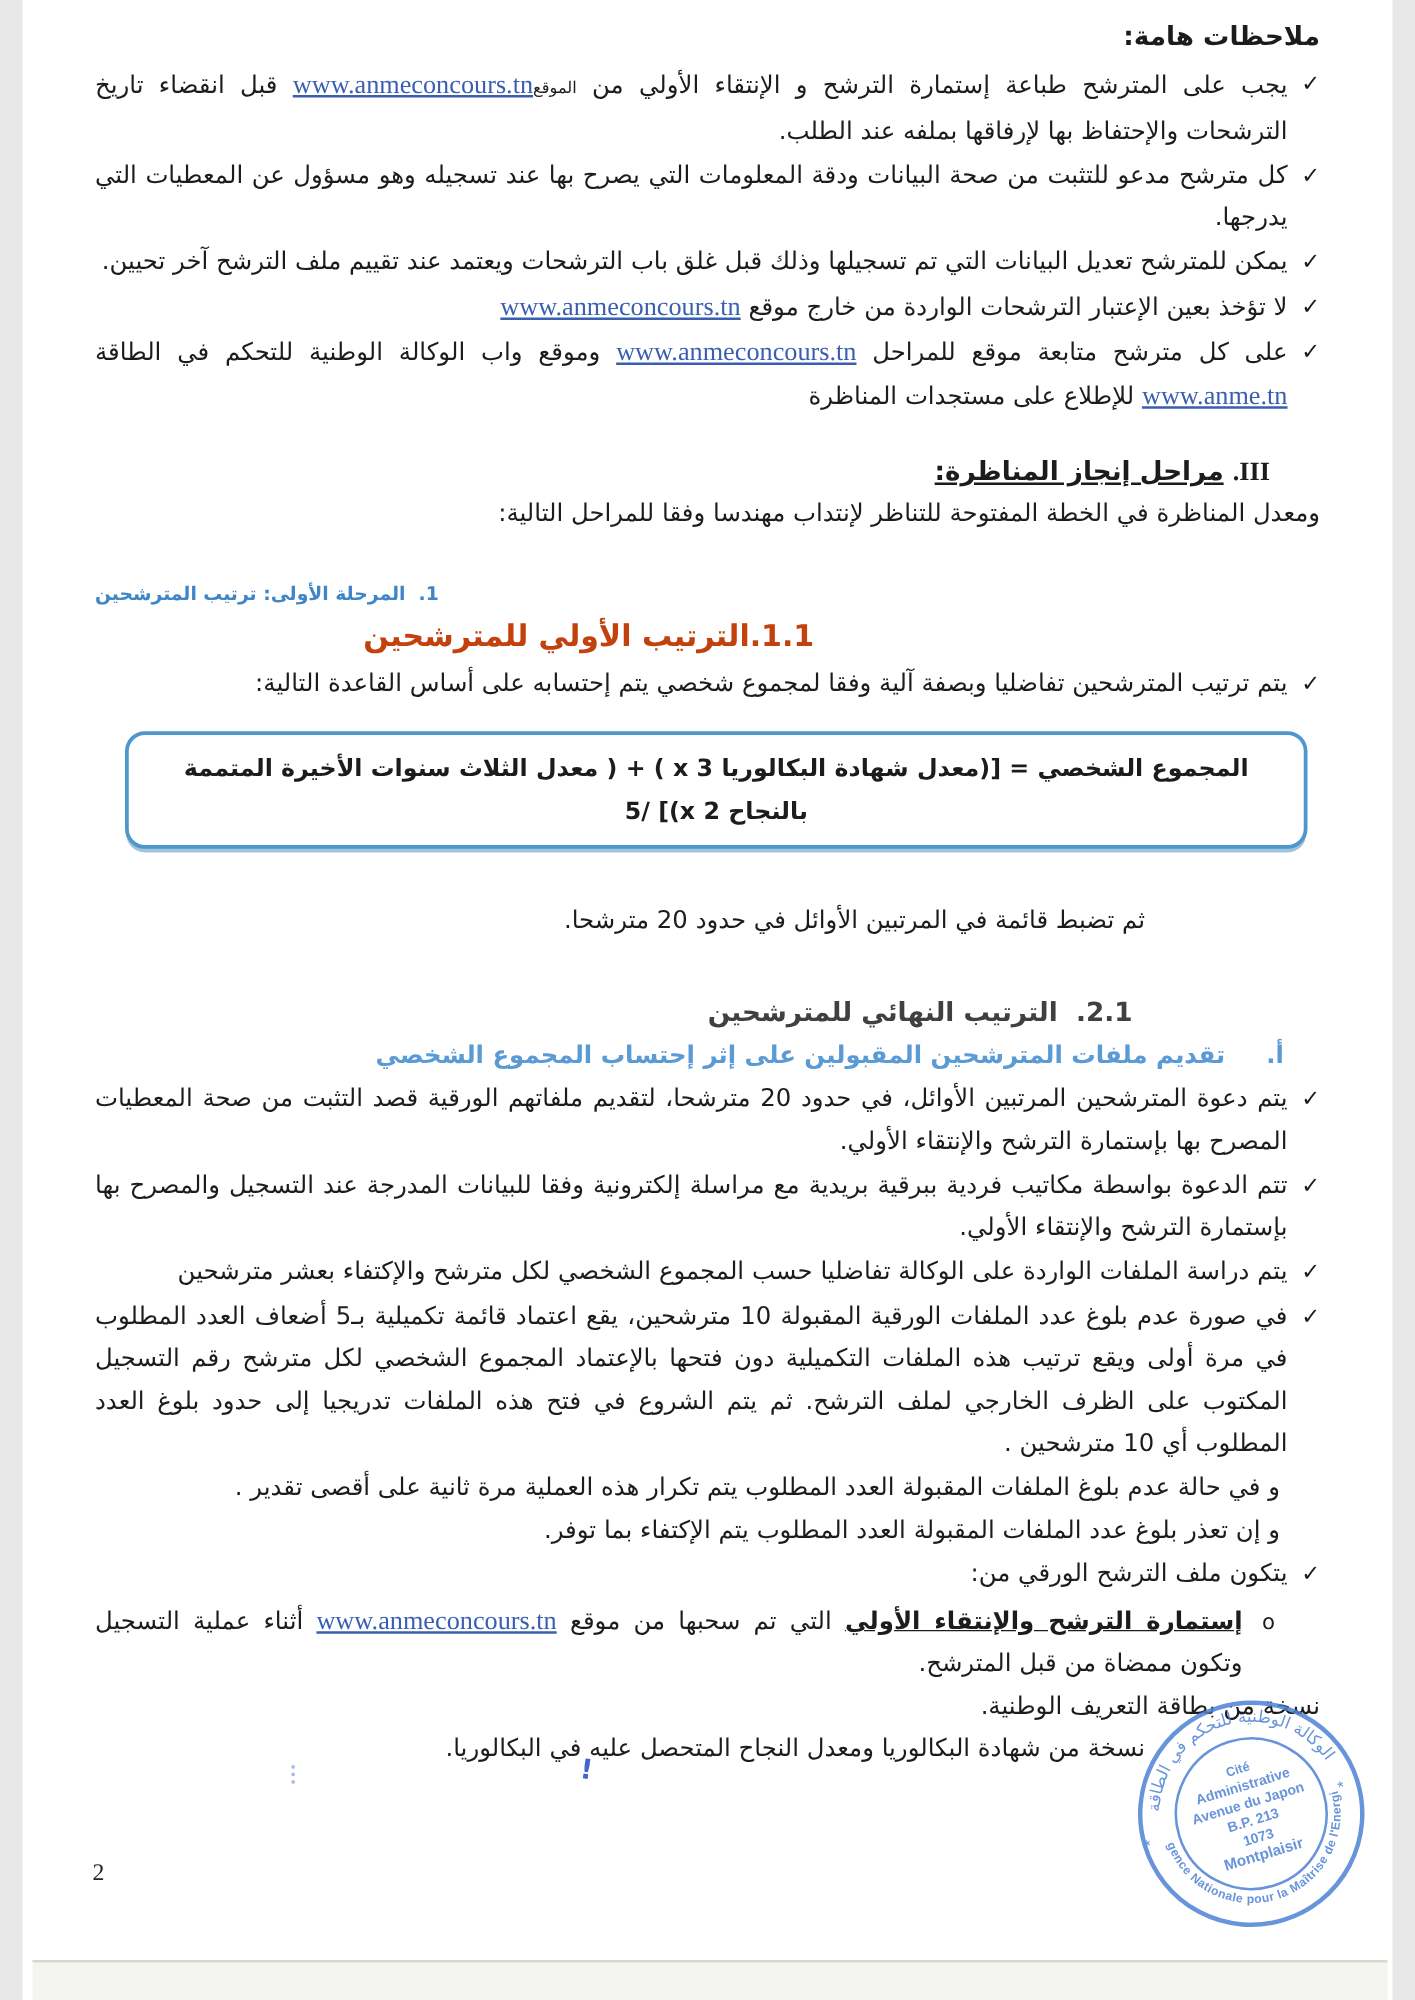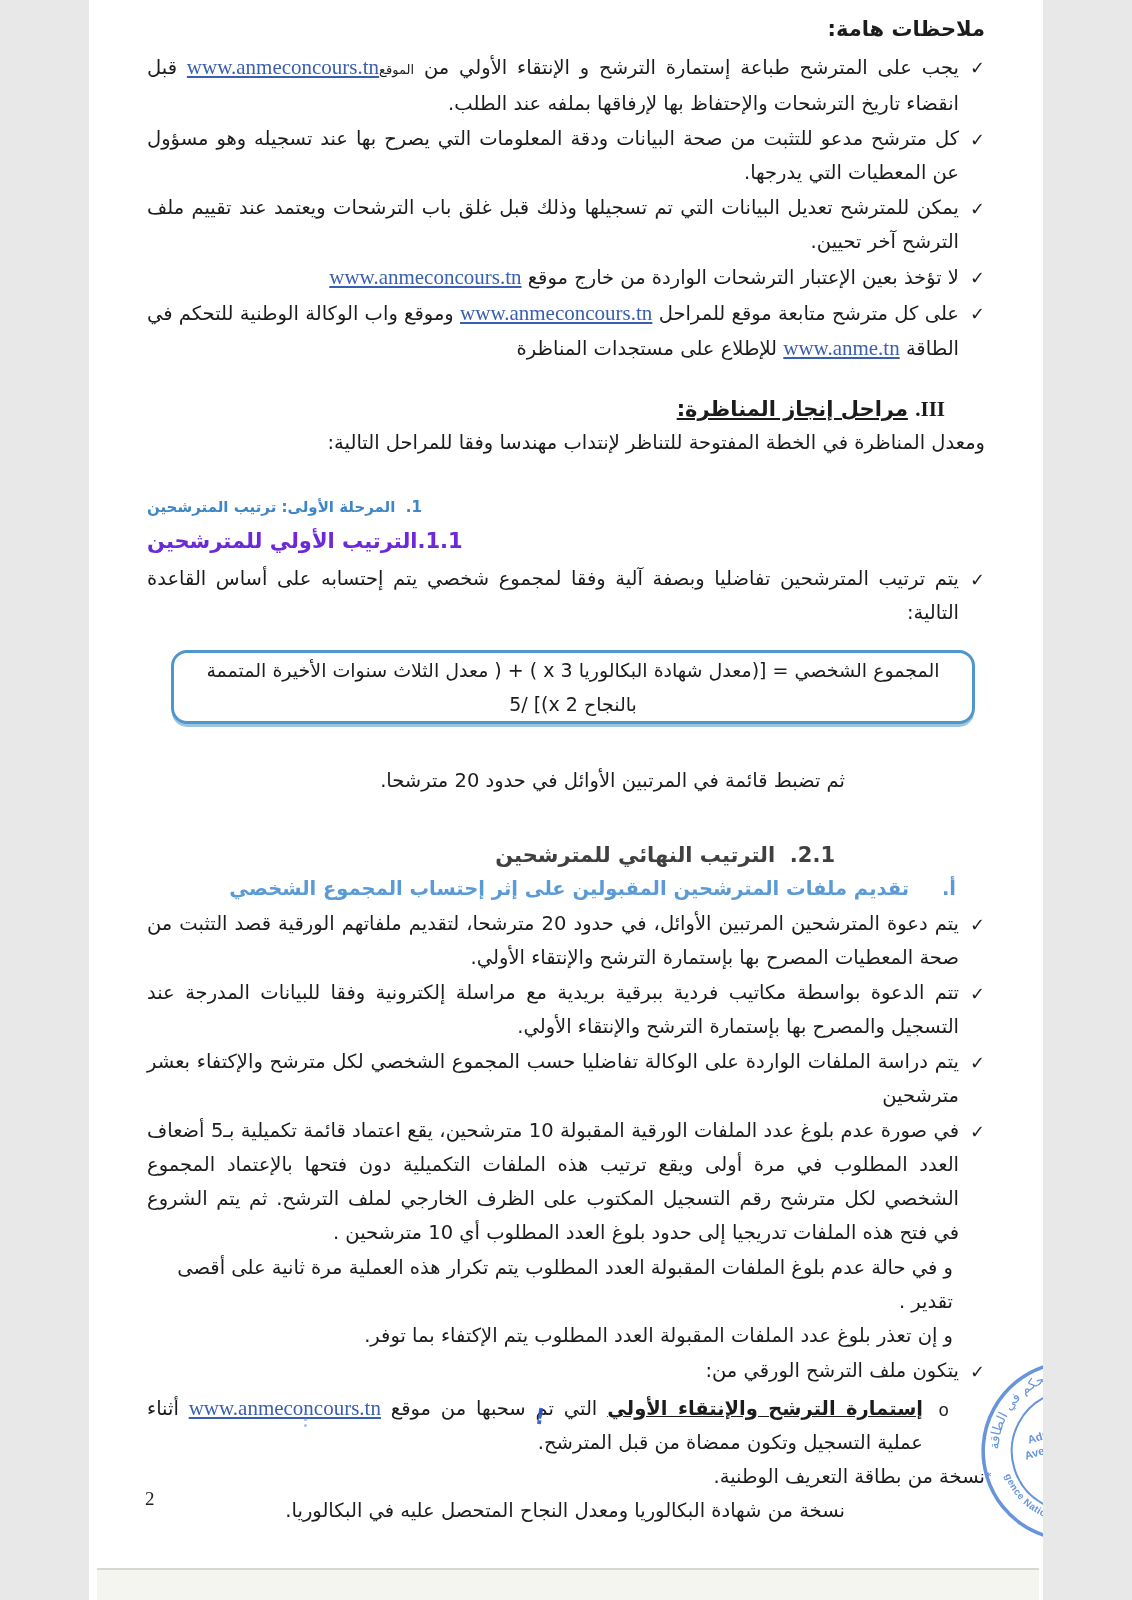--- a/index.html
+++ b/index.html
@@ -1,37 +1,37 @@
 <!DOCTYPE html>
 <html lang="ar" dir="rtl"><head>
 <meta charset="utf-8">
 <style>
   html,body{margin:0;padding:0;background:#e8e8e8;}
   .page{
-    position:relative;width:954px;height:1600px;background:#ffffff;
+    position:relative;width:1096px;height:1600px;background:#ffffff;
     font-family:"DejaVu Sans",sans-serif;direction:rtl;color:#1c1c1c;
     overflow:hidden;padding:12px 58px 0 58px;box-sizing:border-box;
     font-size:19.5px;line-height:34px;margin:0 auto;
   }
   .doc-title{font-size:21px;font-weight:bold;margin-bottom:4px;}
   .ci{display:flex;gap:8px;margin:1px 0;}
   .ci .mk{flex:0 0 18px;font-size:18px;padding-top:1px;}
   .ci .tx{flex:1;text-align:justify;}
   .url{color:#3a5fb0;text-decoration:underline;font-family:"Liberation Serif",serif;font-size:21px;cursor:pointer;}
   .small-word{font-size:13px;}
   .sec3{margin-top:26px;margin-right:40px;font-weight:bold;font-size:21px;text-align:right;}
   .sec3 .num{font-family:"Liberation Serif",serif;}
   .sec3 .t{text-decoration:underline;}
   .intro{text-align:right;}
   .h1{color:#3e86c6;font-weight:bold;font-size:15px;margin:30px 150px 0 0;text-align:left;}
-  .h11{color:#6d28d9;font-weight:bold;font-size:21px;margin:0 190px 0 0;text-align:left;}
+  .h11{color:#c2410c;font-weight:bold;font-size:24px;margin:0 190px 0 0;text-align:center;}
   .rule-ci{margin-top:4px;}
   .box{margin:20px 10px 0 24px;border:3px solid #4f96cc;border-radius:16px;
-       box-shadow:0 4px 0 -1px #9dc3de;padding:0 18px;text-align:center;
-       font-weight:normal;font-size:19px;background:#fff;}
+       box-shadow:0 4px 0 -1px #9dc3de;padding:10px 18px;text-align:center;
+       font-weight:bold;font-size:19px;background:#fff;}
   .after{margin:40px 140px 0 0;text-align:right;}
   .h21{color:#404040;font-weight:bold;font-size:21px;margin:40px 150px 0 0;text-align:right;}
   .ha{color:#5b9bd5;font-weight:bold;font-size:19.5px;margin:0 29px 0 0;text-align:right;}
   .ha .amk{margin-left:26px;}
   .plain{padding-right:32px;text-align:right;}
   .obullet{display:flex;gap:10px;padding-right:36px;margin-top:2px;}
   .obullet .omk{flex:0 0 16px;font-size:17px;padding-top:2px;}
   .obullet .tx{flex:1;text-align:justify;}
   .lead{font-weight:bold;text-decoration:underline;}
   .file-id{margin-left:0;white-space:nowrap;text-align:right;}

